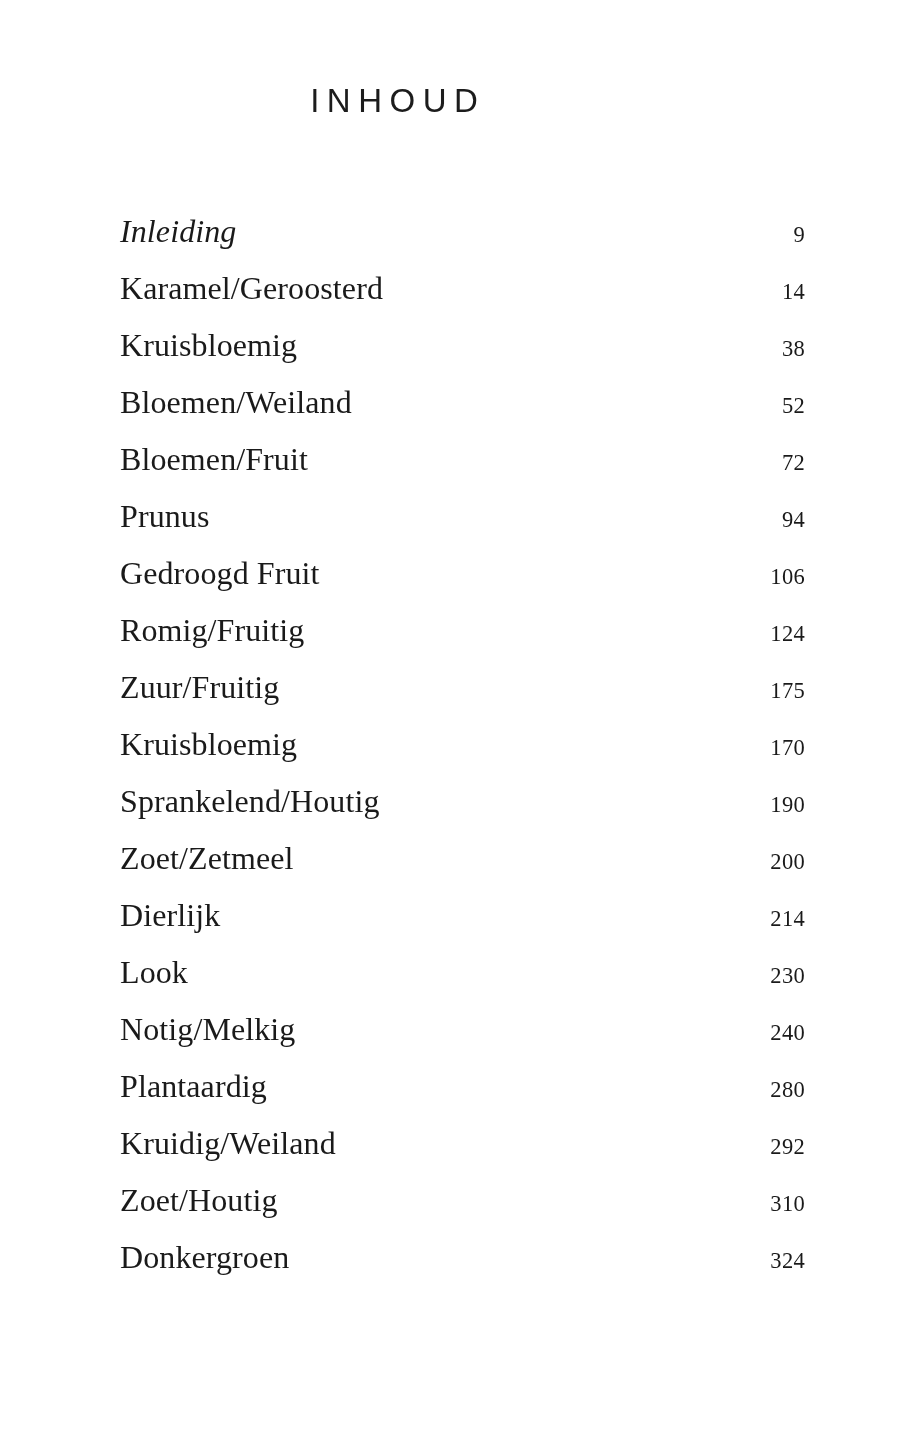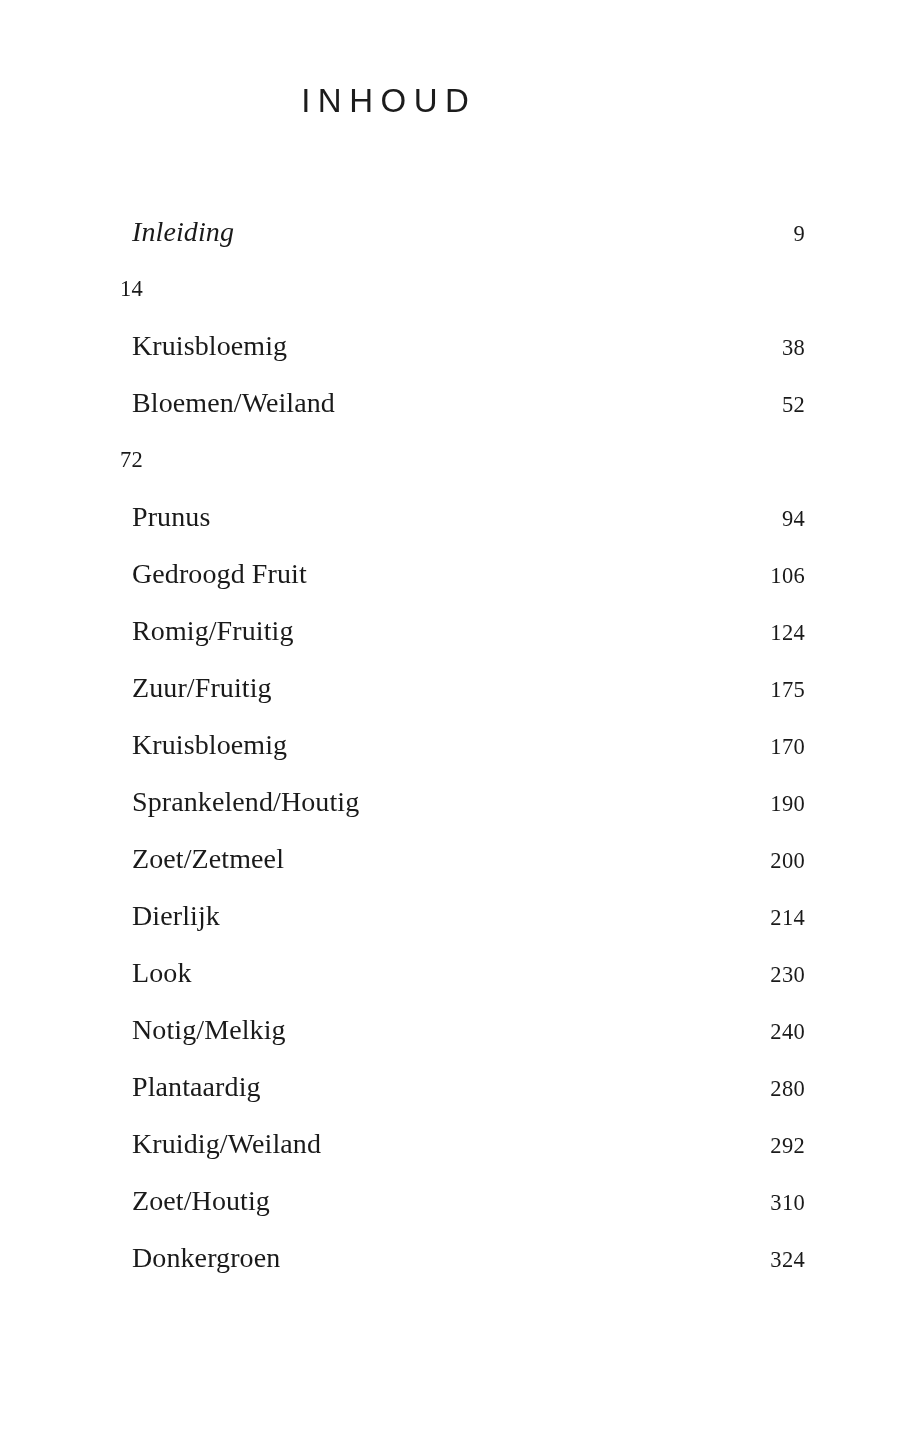--- a/index.html
+++ b/index.html
@@ -23,41 +23,41 @@
     left: 0;
     width: 770px;
     text-align: center;
     font-family: "Liberation Sans", sans-serif;
     font-weight: 300;
     font-size: 33px;
     letter-spacing: 7.5px;
     text-indent: 7.5px;
     color: #1c1c1c;
     line-height: 1;
+    padding-left: 9px;
   }
   .toc {
     position: absolute;
     top: 203px;
     left: 120px;
     width: 685px;
   }
   .toc-row {
     display: flex;
     align-items: baseline;
     justify-content: space-between;
     height: 57px;
     line-height: 57px;
   }
   .entry-title {
     font-family: "Liberation Serif", "DejaVu Serif", serif;
-    font-size: 28px;
+    font-size: 32px;
     color: #1a1a1a;
     white-space: nowrap;
     letter-spacing: 0.1px;
-    margin-left: 12px;
   }
   .toc-row.is-italic .entry-title {
     font-style: italic;
   }
   .entry-page {
     font-family: "Liberation Serif", "DejaVu Serif", serif;
     font-size: 22.5px;
     color: #1a1a1a;
     text-align: right;
     white-space: nowrap;
@@ -71,31 +71,33 @@
 <div class="page">
 
   <div class="page-title">INHOUD</div>
 
   <div class="toc">
       <div class="toc-row is-italic">
         <span class="entry-title">Inleiding</span>
         <span class="entry-page">9</span>
       </div>
       <div class="toc-row">
+        <span class="entry-title">Karamel/Geroosterd</span>
         <span class="entry-page">14</span>
       </div>
       <div class="toc-row">
         <span class="entry-title">Kruisbloemig</span>
         <span class="entry-page">38</span>
       </div>
       <div class="toc-row">
         <span class="entry-title">Bloemen/Weiland</span>
         <span class="entry-page">52</span>
       </div>
       <div class="toc-row">
+        <span class="entry-title">Bloemen/Fruit</span>
         <span class="entry-page">72</span>
       </div>
       <div class="toc-row">
         <span class="entry-title">Prunus</span>
         <span class="entry-page">94</span>
       </div>
       <div class="toc-row">
         <span class="entry-title">Gedroogd Fruit</span>
         <span class="entry-page">106</span>
       </div>

